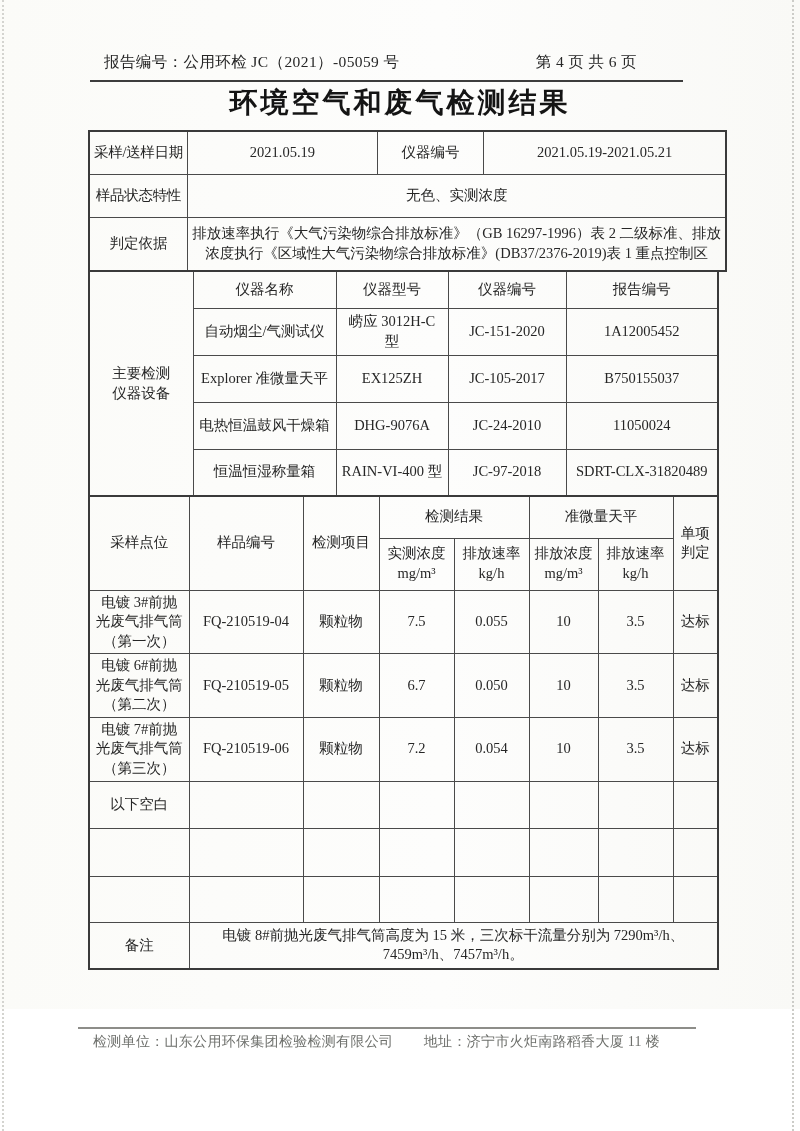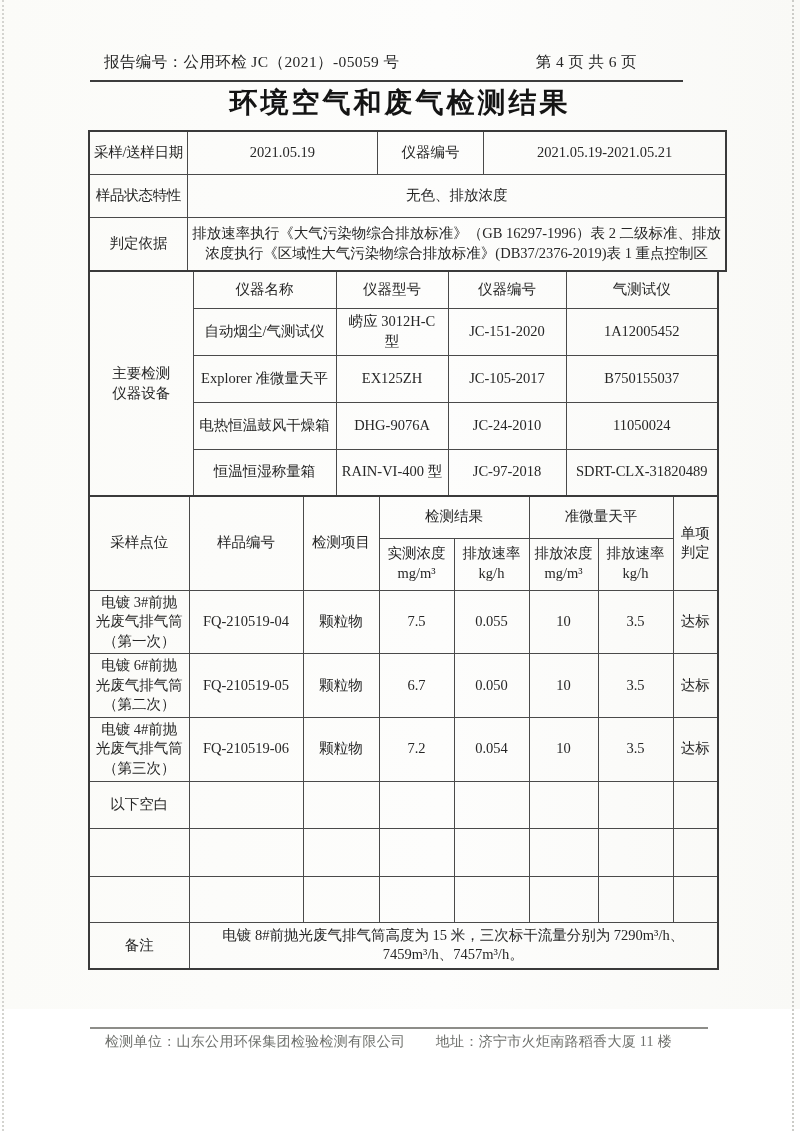--- a/index.html
+++ b/index.html
@@ -60,21 +60,21 @@
   }
   .nowrap { white-space:nowrap; font-size:13.5px; letter-spacing:-0.3px; }
   .basis-cell { line-height:1.6; padding:4px 10px; font-size:15px; }
   .remark-cell { text-align:left; padding:6px 12px; line-height:1.8; font-size:15px; }
   .unit-line { display:block; }
   .hdr-2line { line-height:1.5;margin-top:20px; }
   .pt-cell { line-height:1.3; padding:2px 2px;margin-left:27px; }
 
   
   .footer {
-    position:absolute; left:90px; top:1027px; width:618px;
+    position:absolute; left:78px; top:1027px; width:618px;
     border-top:2px solid #8d8d89;
     color:#6d6f6b; font-size:14px; letter-spacing:0.3px;
   }
   .footer-row {
     display:flex; justify-content:space-between;
     padding:2px 36px 0 15px; line-height:1.5;
   }
 </style>
 </head>
 <body>
@@ -99,21 +99,21 @@
     </colgroup>
     <tbody>
     <tr style="height:43px">
       <td class="nowrap">采样/送样日期</td>
       <td>2021.05.19</td>
       <td>仪器编号</td>
       <td>2021.05.19-2021.05.21</td>
     </tr>
     <tr style="height:43px">
       <td class="nowrap">样品状态特性</td>
-      <td colspan="3">无色、排放浓度</td>
+      <td colspan="3">无色、实测浓度</td>
     </tr>
     <tr style="height:54px">
       <td>判定依据</td>
       <td colspan="3" class="basis-cell">排放速率执行《大气污染物综合排放标准》（GB 16297-1996）表 2 二级标准、排放浓度执行《区域性大气污染物综合排放标准》(DB37/2376-2019)表 1 重点控制区</td>
     </tr>
   </tbody>
     </table>
 
   <table class="doc-table t2">
     <colgroup>
@@ -125,21 +125,21 @@
     </colgroup>
     <tbody>
         <tr style="height:37px">
       <td rowspan="5" class="hdr-2line">
         <span class="unit-line">主要检测</span>
         <span class="unit-line">仪器设备</span>
       </td>
       <td>仪器名称</td>
       <td>仪器型号</td>
       <td>仪器编号</td>
-      <td>气测试仪</td>
+      <td>报告编号</td>
     </tr>
     <tr style="height:47px">
       <td>自动烟尘/气测试仪</td>
       <td>崂应 3012H-C 型</td>
       <td>JC-151-2020</td>
       <td>1A12005452</td>
     </tr>
     <tr style="height:47px">
       <td>Explorer 准微量天平</td>
       <td>EX125ZH</td>
@@ -214,21 +214,21 @@
       <td class="pt-cell">电镀 6#前抛光废气排气筒（第二次）</td>
       <td>FQ-210519-05</td>
       <td>颗粒物</td>
       <td>6.7</td>
       <td>0.050</td>
       <td>10</td>
       <td>3.5</td>
       <td>达标</td>
     </tr>
     <tr style="height:48px">
-      <td class="pt-cell">电镀 4#前抛光废气排气筒（第三次）</td>
+      <td class="pt-cell">电镀 7#前抛光废气排气筒（第三次）</td>
       <td>FQ-210519-06</td>
       <td>颗粒物</td>
       <td>7.2</td>
       <td>0.054</td>
       <td>10</td>
       <td>3.5</td>
       <td>达标</td>
     </tr>
 
     <tr style="height:47px">

